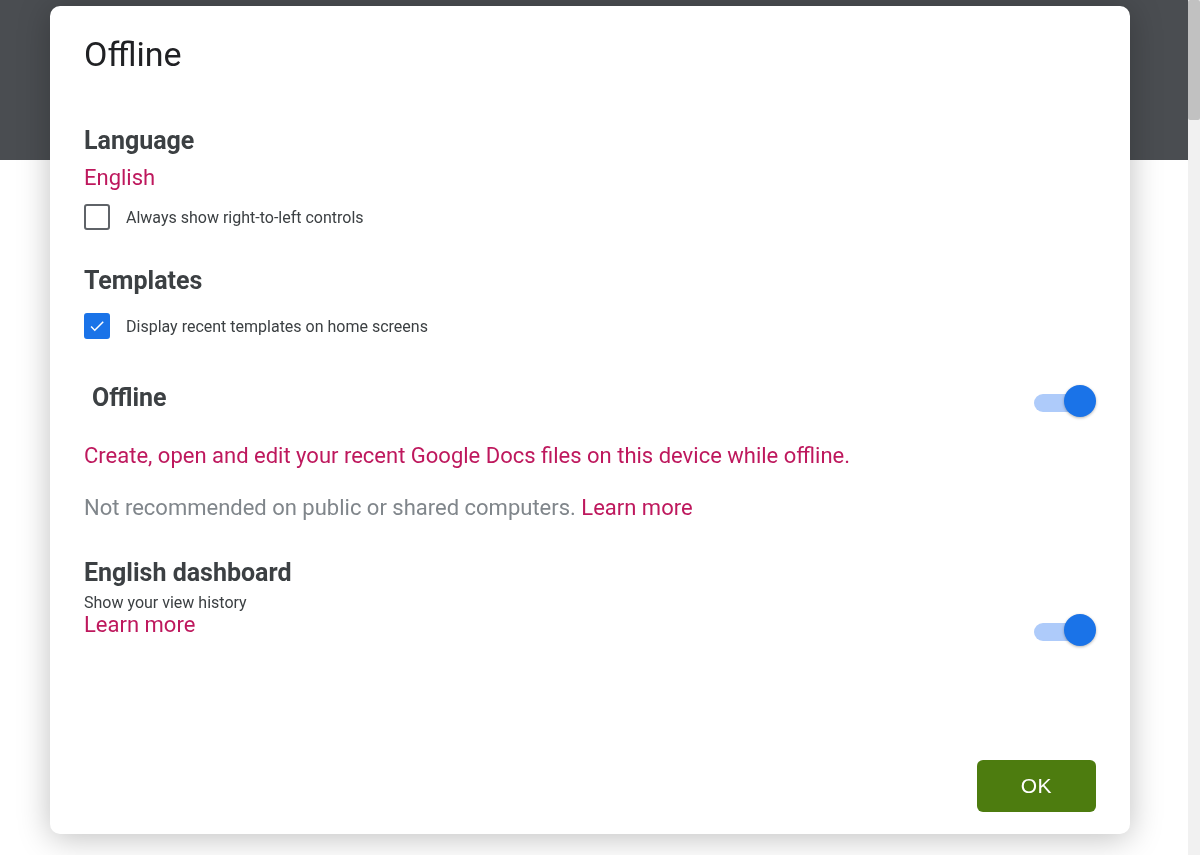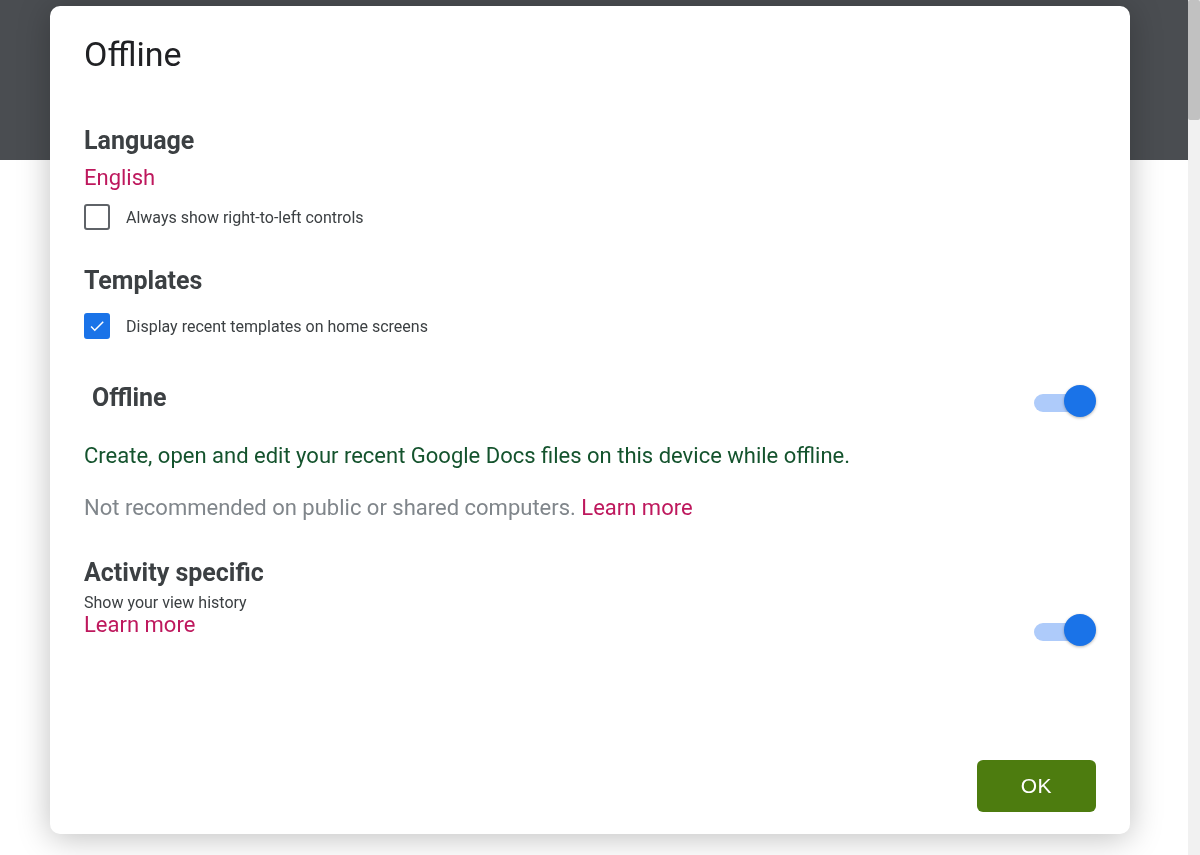--- a/index.html
+++ b/index.html
@@ -99,21 +99,21 @@
       right: 0;
       top: -3px;
       width: 32px;
       height: 32px;
       border-radius: 50%;
       background: #1a73e8;
       box-shadow: 0 1px 3px rgba(0,0,0,0.3);
     }
     .body-text {
       font-size: 22px;
-      color: #14532d;
+      color: #be185d;
       margin-top: 20px;
       line-height: 1.45;
     }
     .muted {
       color: #80868b;
     }
     .spacer { flex: 1; }
     .footer {
       display:flex;
       justify-content:flex-end;
@@ -169,21 +169,21 @@
       <div class="toggle-track"></div>
       <div class="toggle-thumb"></div>
     </div>
   </div>
   <div class="body-text">Create, open and edit your recent Google Docs files on this device while offline.</div>
   <div class="body-text muted" style="margin-top:20px">
     <span>Not recommended on public or shared computers. </span><span class="link" style="font-size:inherit">Learn more</span>
   </div>
 
   <div class="section-head" style="margin-top:34px">
-    <div class="section-title" style="margin:0">Activity specific</div>
+    <div class="section-title" style="margin:0">English dashboard</div>
   </div>
   <div style="display:flex; align-items:flex-end; justify-content:space-between; margin-top:6px">
     <div>
       <div class="label">Show your view history</div>
       <div class="link">Learn more</div>
     </div>
     <div class="toggle" id="tg-activity">
       <div class="toggle-track"></div>
       <div class="toggle-thumb"></div>
     </div>

